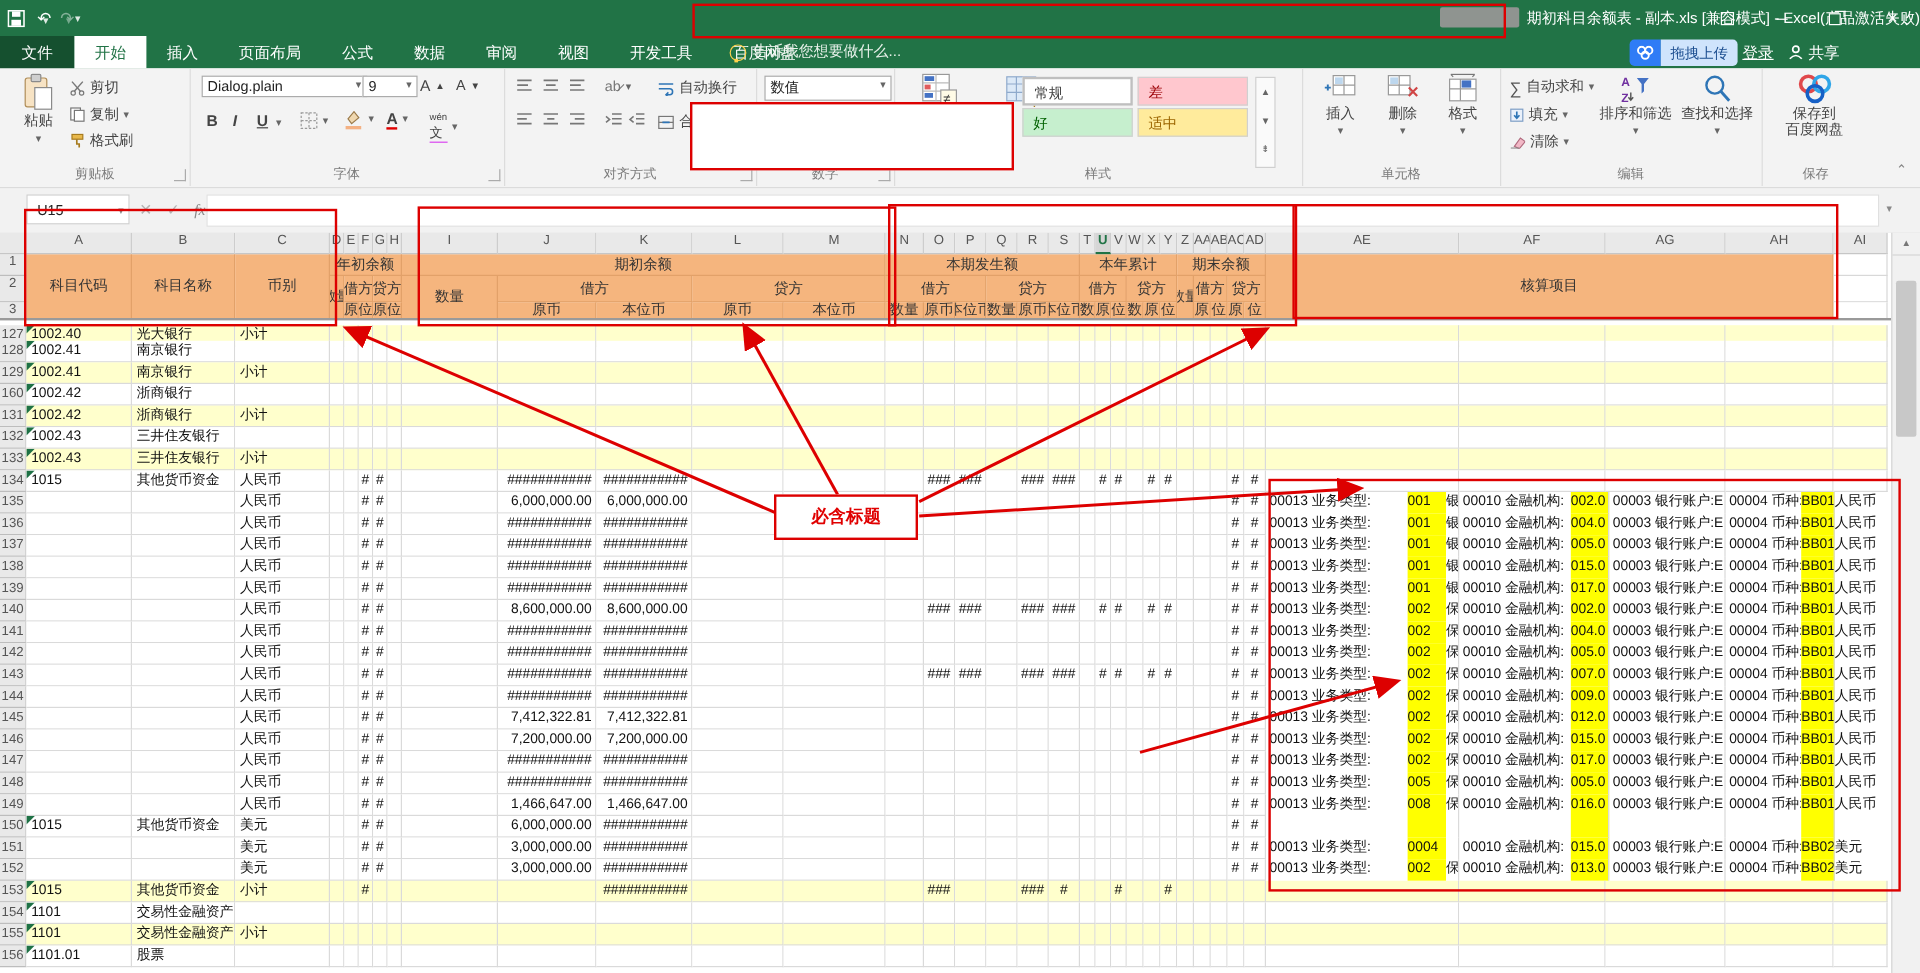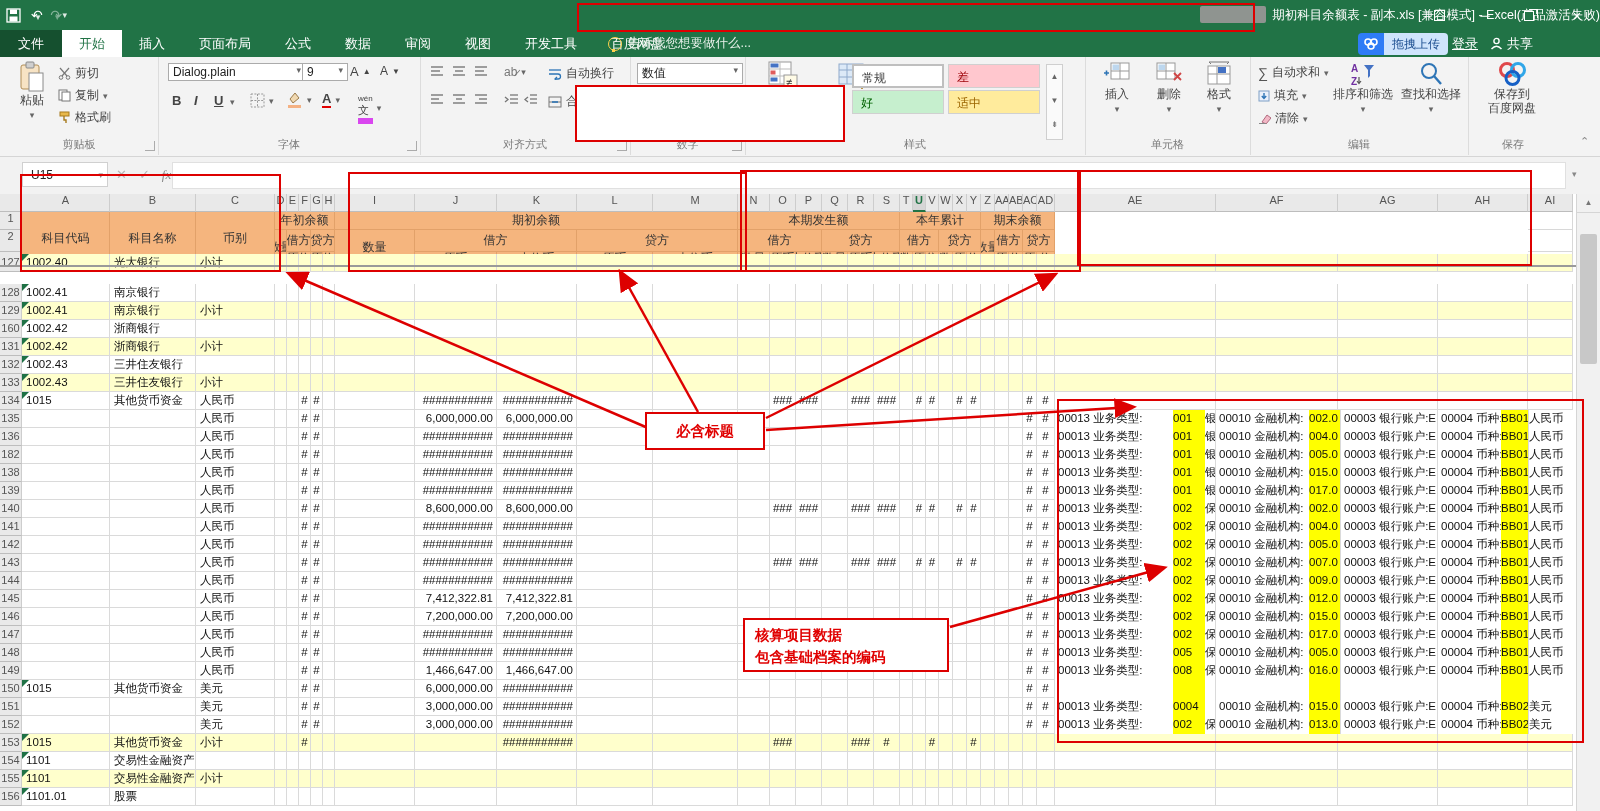--- a/index.html
+++ b/index.html
@@ -216,21 +216,21 @@
             <path d="M4 8 L9 2 L13 7 L7 12 Z" fill="#f0d8b0" stroke="#9a7a4a"></path>
             <rect x="2" y="14" width="13" height="3" fill="#f4b183"></rect>
           </svg>
         <span class="car2">▾</span>
       </div>
       <div class="sbtn" style="left:164px;top:34px;">
         <span class="fmt-letter ubar" style="border-color:#e00000;">A</span>
           <span class="car2">▾</span>
       </div>
       <div class="sbtn" style="left:200px;top:34px;">
-        <span style="font-size:11px;border-bottom:6px solid #d946ef;"><span style="font-size:8px;">wén</span><br><span>文</span></span>
+        <span style="font-size:11px;border-bottom:1px solid #d946ef;"><span style="font-size:8px;">wén</span><br><span>文</span></span>
           <span class="car2">▾</span>
       </div>
       <div class="rglabel"><span>字体</span></div>
       <div class="launcher"></div>
     </div>
 
     <div class="rgroup" style="left:420px;width:210px;">
       <div class="sbtn" style="left:10px;top:8px;">
         <svg class="ic" width="60" height="13" viewBox="0 0 60 13">
             <g stroke="#777" stroke-width="1.4">
@@ -482,20 +482,21 @@
       <div class="rowhdr" style="position: absolute; left: 0px; top: 36px; width: 22px; height: 22px;">2</div>
       <div class="rowhdr" style="position: absolute; left: 0px; top: 58px; width: 22px; height: 14px;">3</div>
       <div class="hcell" style="position: absolute; left: 22px; top: 18px; width: 88px; height: 54px;">科目代码</div>
       <div class="hcell" style="position: absolute; left: 110px; top: 18px; width: 86px; height: 54px;">科目名称</div>
       <div class="hcell" style="position: absolute; left: 196px; top: 18px; width: 79px; height: 54px;">币别</div>
       <div class="hcell" style="position: absolute; left: 275px; top: 18px; width: 60px; height: 18px;">年初余额</div>
       <div class="hcell" style="position: absolute; left: 335px; top: 18px; width: 403px; height: 18px;">期初余额</div>
       <div class="hcell" style="position: absolute; left: 738px; top: 18px; width: 162px; height: 18px;">本期发生额</div>
       <div class="hcell" style="position: absolute; left: 900px; top: 18px; width: 81px; height: 18px;">本年累计</div>
       <div class="hcell" style="position: absolute; left: 981px; top: 18px; width: 74px; height: 18px;">期末余额</div>
+      <div class="hcell" style="position: absolute; left: 1055px; top: 18px; width: 473px; height: 54px;">核算项目</div>
       <div class="hcell plain" style="position: absolute; left: 1528px; top: 18px; width: 45px; height: 18px;"></div>
       <div class="hcell plain" style="position: absolute; left: 1528px; top: 36px; width: 45px; height: 22px;"></div>
       <div class="hcell plain" style="position: absolute; left: 1528px; top: 58px; width: 45px; height: 14px;"></div>
       <div class="hcell" style="position: absolute; left: 275px; top: 36px; width: 12px; height: 36px;">数量</div>
       <div class="hcell" style="position: absolute; left: 287px; top: 36px; width: 24px; height: 22px;">借方</div>
       <div class="hcell" style="position: absolute; left: 311px; top: 36px; width: 24px; height: 22px;">贷方</div>
       <div class="hcell" style="position: absolute; left: 335px; top: 36px; width: 80px; height: 36px;">数量</div>
       <div class="hcell" style="position: absolute; left: 415px; top: 36px; width: 162px; height: 22px;">借方</div>
       <div class="hcell" style="position: absolute; left: 577px; top: 36px; width: 161px; height: 22px;">贷方</div>
       <div class="hcell" style="position: absolute; left: 738px; top: 36px; width: 84px; height: 22px;">借方</div>
@@ -522,21 +523,21 @@
       <div class="hcell" style="position: absolute; left: 900px; top: 58px; width: 13px; height: 14px;">数</div>
       <div class="hcell" style="position: absolute; left: 913px; top: 58px; width: 13px; height: 14px;">原</div>
       <div class="hcell" style="position: absolute; left: 926px; top: 58px; width: 13px; height: 14px;">位</div>
       <div class="hcell" style="position: absolute; left: 939px; top: 58px; width: 14px; height: 14px;">数</div>
       <div class="hcell" style="position: absolute; left: 953px; top: 58px; width: 14px; height: 14px;">原</div>
       <div class="hcell" style="position: absolute; left: 967px; top: 58px; width: 14px; height: 14px;">位</div>
       <div class="hcell" style="position: absolute; left: 995px; top: 58px; width: 14px; height: 14px;">原</div>
       <div class="hcell" style="position: absolute; left: 1009px; top: 58px; width: 14px; height: 14px;">位</div>
       <div class="hcell" style="position: absolute; left: 1023px; top: 58px; width: 14px; height: 14px;">原</div>
       <div class="hcell" style="position: absolute; left: 1037px; top: 58px; width: 18px; height: 14px;">位</div>
-      <div class="row yellow" style="top: 60px; width: 1272px;">
+      <div class="row yellow" style="top: 77px; width: 1272px;">
         <div class="rowhdr" style="position: absolute; left: 0px; top: 0px; width: 22px; height: 18px; line-height: 17px;">127</div>
         <div class="c l" style="left: 22px; width: 88px;">1002.40<span class="tri"></span></div>
         <div class="c l" style="left: 110px; width: 86px;">光大银行</div>
         <div class="c l" style="left: 196px; width: 79px;">小计</div>
         <div class="c ctr" style="left: 275px; width: 12px;"></div>
         <div class="c ctr" style="left: 287px; width: 12px;"></div>
         <div class="c ctr" style="left: 299px; width: 12px;"></div>
         <div class="c ctr" style="left: 311px; width: 12px;"></div>
         <div class="c ctr" style="left: 323px; width: 12px;"></div>
         <div class="c ctr" style="left: 335px; width: 80px;"></div>
@@ -911,21 +912,21 @@
         <div class="aeseg yl" style="left: 1173px; width: 32px;">001</div>
         <div class="aeseg gl" style="left: 1205px; width: 11px;">银</div>
         <div class="aeseg" style="left: 1216px; width: 93px; padding-left: 3px; box-sizing: border-box;">00010 金融机构:</div>
         <div class="aeseg yl gl" style="left: 1309px; width: 32px;">004.0</div>
         <div class="aeseg gl" style="left: 1341px; width: 97px; padding-left: 3px; box-sizing: border-box;">00003 银行账户:E</div>
         <div class="aeseg" style="left: 1438px; width: 63px; padding-left: 3px; box-sizing: border-box;">00004 币种:</div>
         <div class="aeseg yl gl" style="left: 1501px; width: 28px;">BB01</div>
         <div class="aeseg" style="left: 1529px; width: 46px;">人民币</div>
       </div>
       <div class="row" style="top: 252px; width: 1573px;">
-        <div class="rowhdr" style="position: absolute; left: 0px; top: 0px; width: 22px; height: 18px; line-height: 17px;">182</div>
+        <div class="rowhdr" style="position: absolute; left: 0px; top: 0px; width: 22px; height: 18px; line-height: 17px;">137</div>
         <div class="c l" style="left: 22px; width: 88px;"></div>
         <div class="c l" style="left: 110px; width: 86px;"></div>
         <div class="c l" style="left: 196px; width: 79px;">人民币</div>
         <div class="c ctr" style="left: 275px; width: 12px;"></div>
         <div class="c ctr" style="left: 287px; width: 12px;"></div>
         <div class="c ctr" style="left: 299px; width: 12px;">#</div>
         <div class="c ctr" style="left: 311px; width: 12px;">#</div>
         <div class="c ctr" style="left: 323px; width: 12px;"></div>
         <div class="c ctr" style="left: 335px; width: 80px;"></div>
         <div class="c r" style="left: 415px; width: 82px;">###########</div>
@@ -1752,24 +1753,20 @@
   <div class="rbox" style="left:20px;top:174px;width:257px;height:94px;"></div>
   <div class="rbox" style="left:348px;top:172px;width:395px;height:96px;"></div>
   <div class="rbox" style="left:740px;top:170px;width:337px;height:98px;"></div>
   <div class="rbox" style="left:1077px;top:170px;width:451px;height:92px;"></div>
   <div class="rbox" style="left:1057px;top:399px;width:523px;height:340px;"></div>
 
   <div class="note" style="left:575px;top:85px;width:270px;height:57px;">
   </div>
   <div class="note" style="left:645px;top:412px;width:120px;height:38px;text-align:center;">
     <div class="ln2" style="line-height:26px;">必含标题</div>
-  </div>
-  <div class="note" style="left:743px;top:618px;width:206px;height:54px;">
-    <div class="ln2">核算项目数据</div>
-    <div class="ln2">包含基础档案的编码</div>
   </div>
 
   <svg id="arrows">
     <defs>
       <marker id="ah" markerWidth="9" markerHeight="8" refX="7" refY="4" orient="auto">
         <path d="M0,0 L9,4 L0,8 z" fill="#dd0000"></path>
       </marker>
     </defs>
     <line x1="648" y1="428" x2="290" y2="274" stroke="#dd0000" stroke-width="2.5" marker-end="url(#ah)"></line>
     <line x1="698" y1="412" x2="621" y2="273" stroke="#dd0000" stroke-width="2.5" marker-end="url(#ah)"></line>

